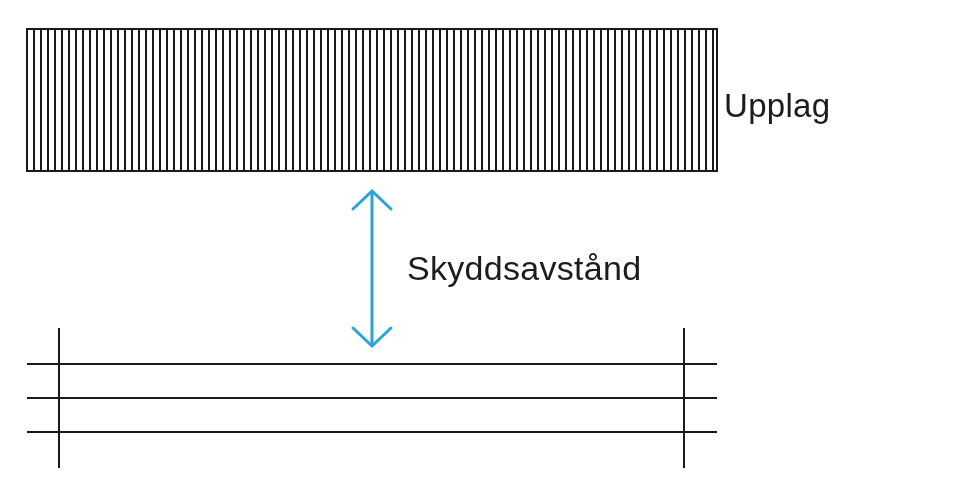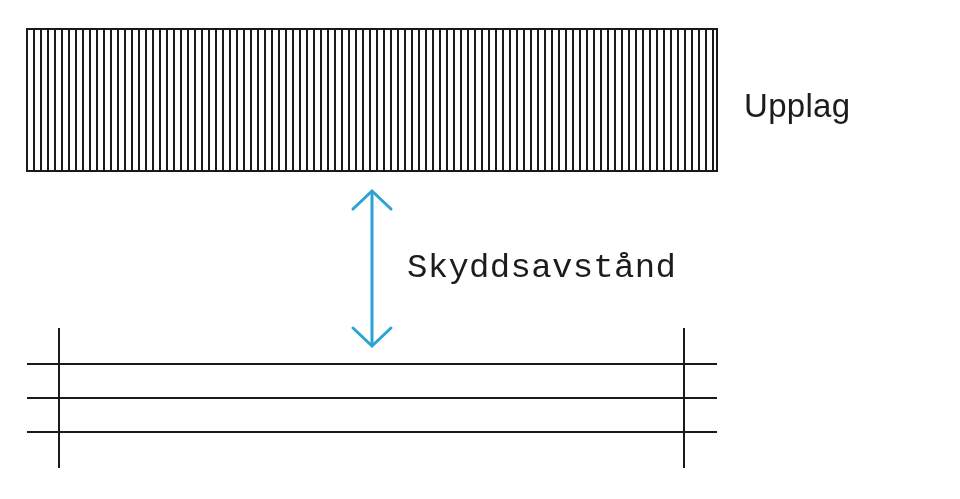--- a/index.html
+++ b/index.html
@@ -35,29 +35,28 @@
   
   .label {
     position: absolute;
     color: #1c1c1c;
     font-weight: 300;
     letter-spacing: 0.3px;
     white-space: nowrap;
     line-height: 1;
   }
   .label-upplag {
-    left: 744px;
+    left: 724px;
     top: 89px;
     font-size: 33px;
   }
   .label-skydd {
     left: 407px;
     top: 251px;
     font-size: 34px;
-    font-family: Liberation Mono, monospace;
   }
   .label-kraft {
     left: 763px;
     top: 384px;
     font-size: 34px;
   }
   
   .arrow-svg {
     position: absolute;
     left: 350px;

